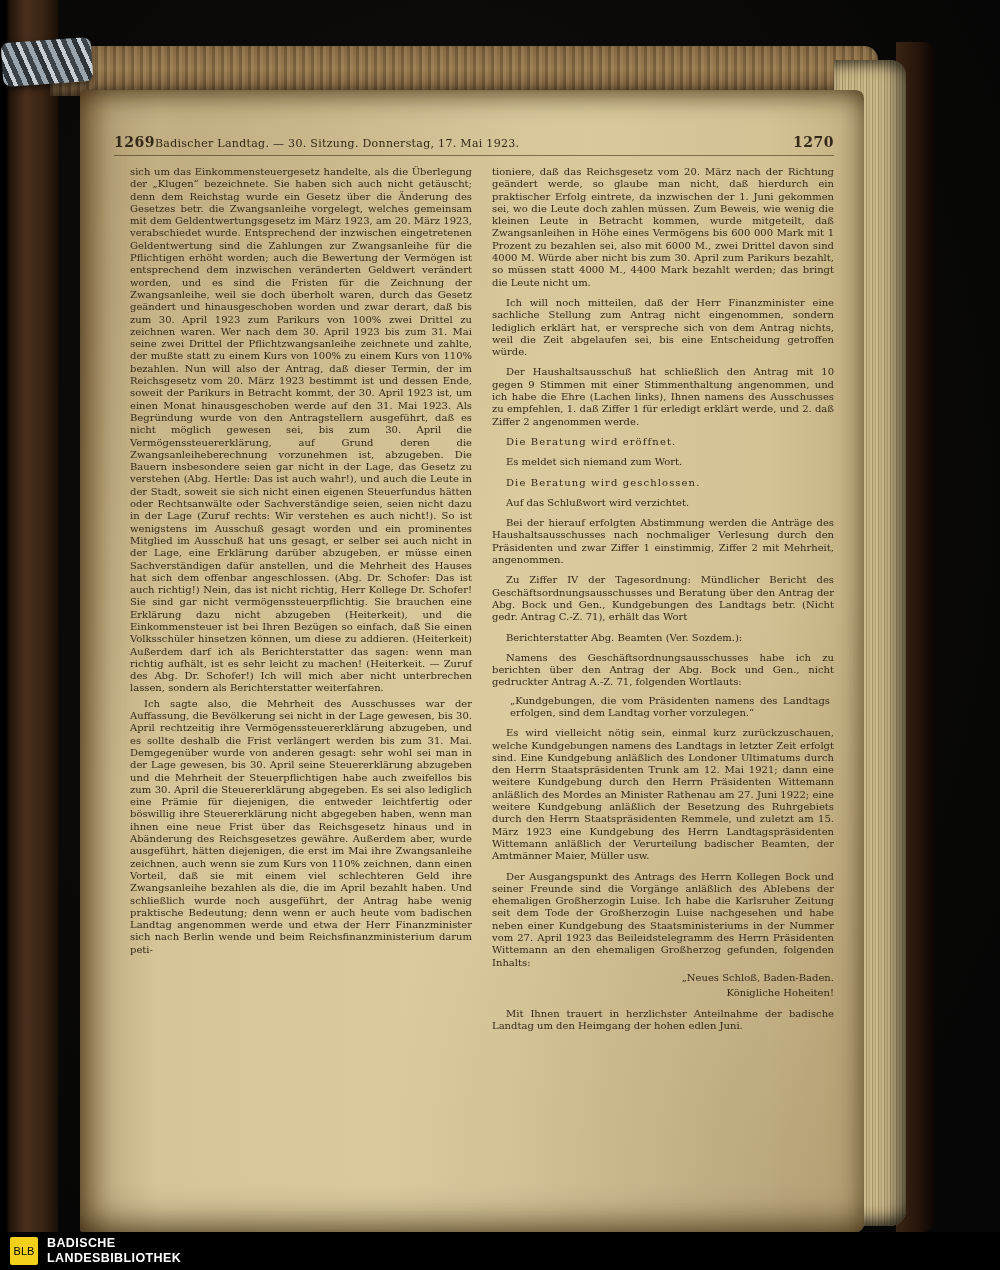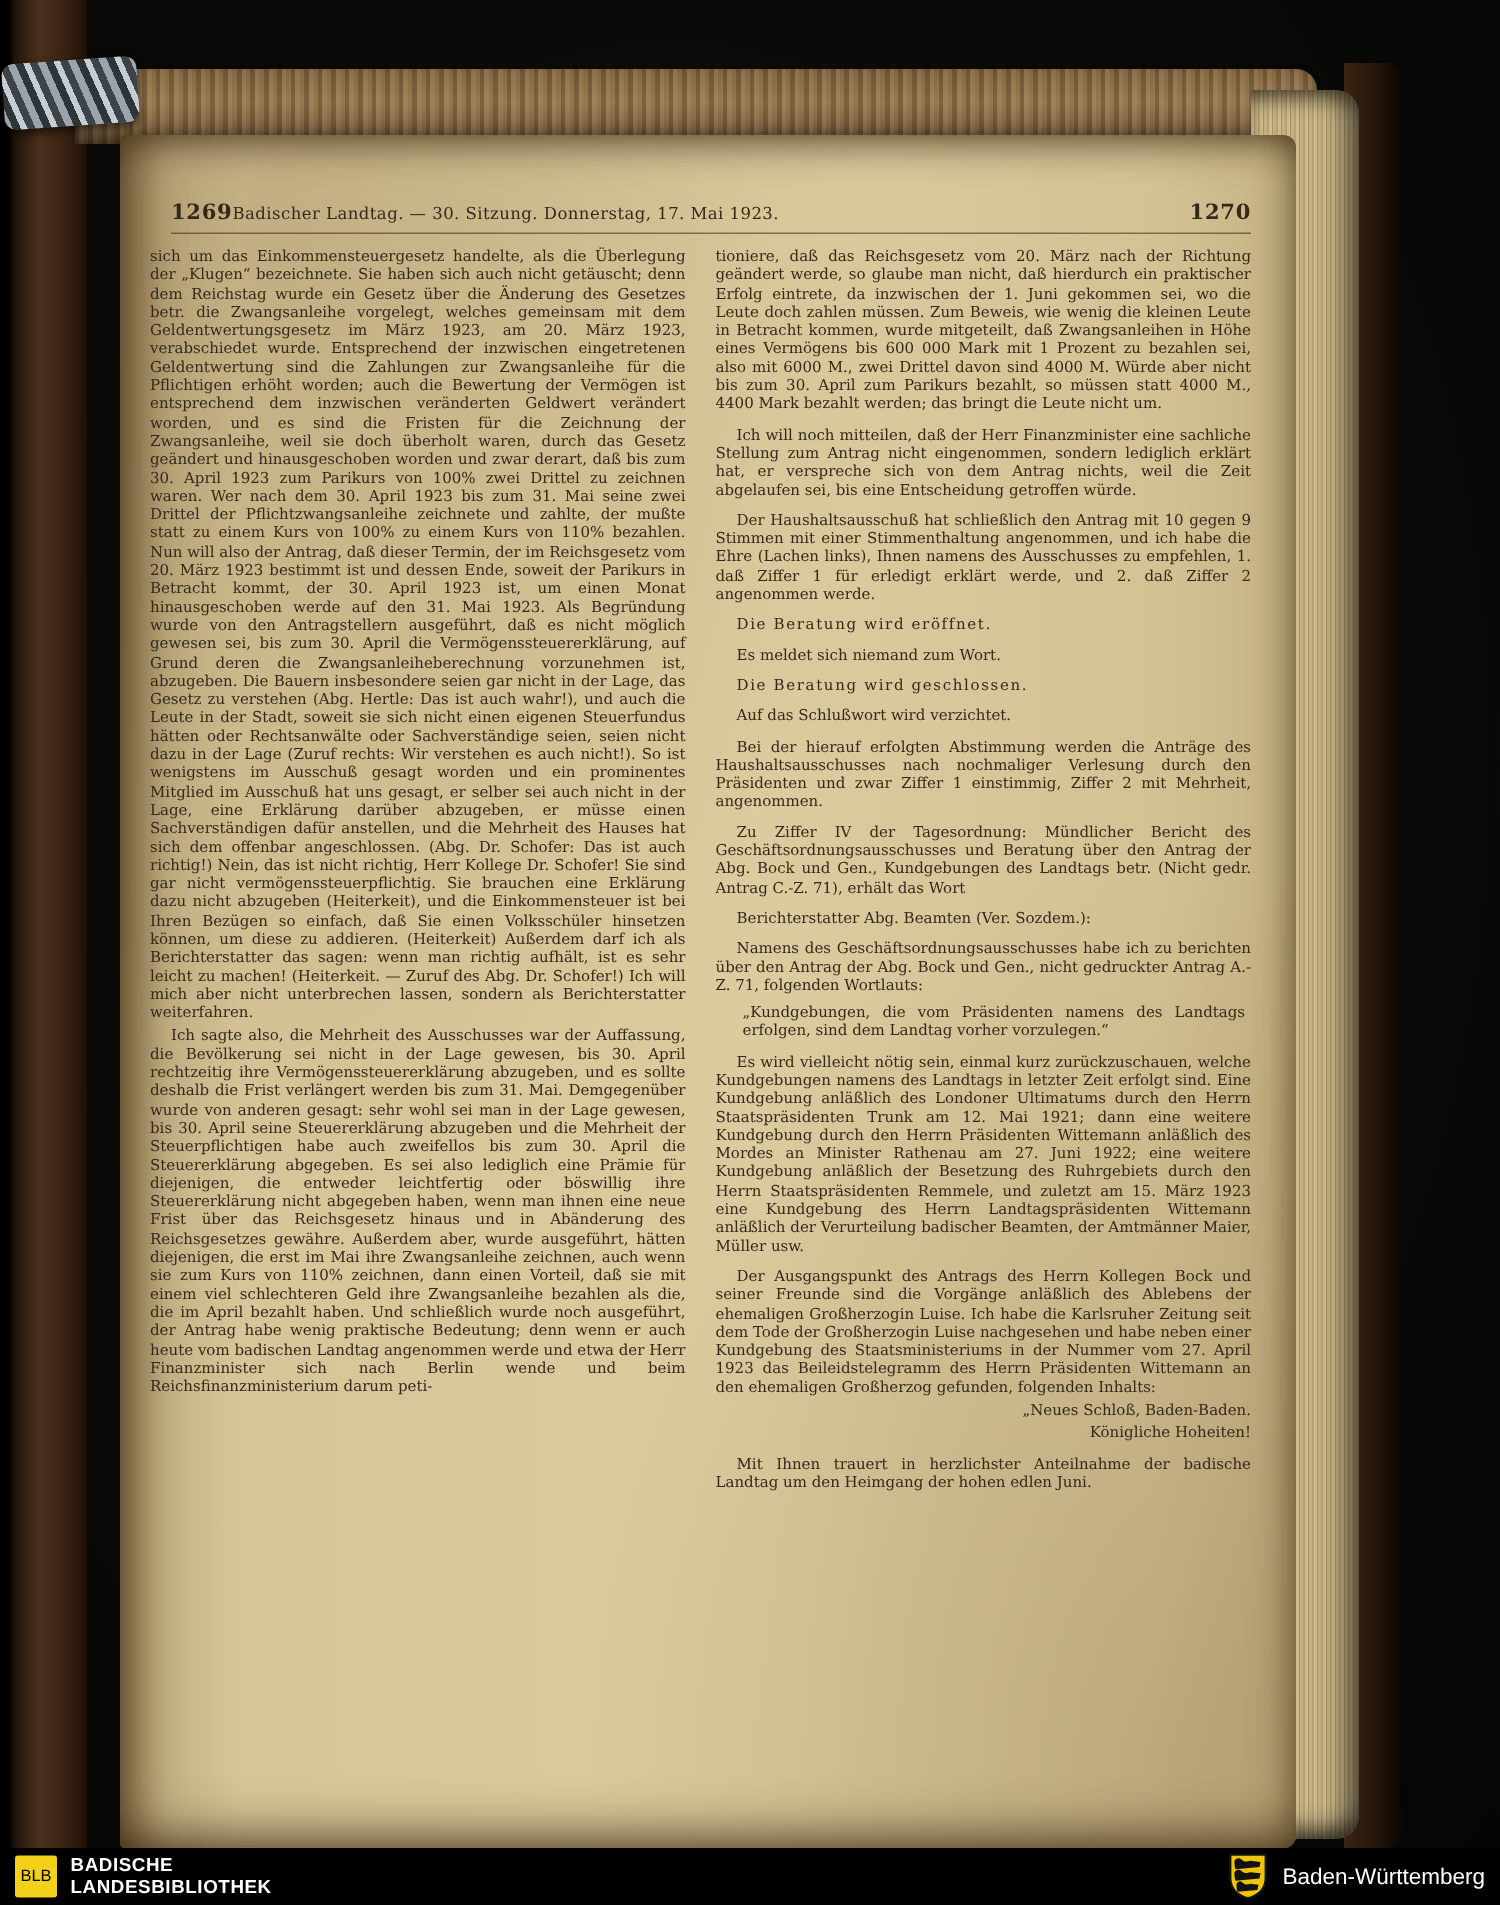--- a/index.html
+++ b/index.html
@@ -64,21 +64,21 @@
   }
 
   .page-header {
     display: flex; align-items: baseline;
     padding: 44px 30px 2px 34px;
   }
   .pagenum { font-weight: bold; font-size: 14px; letter-spacing: .5px; }
   .header-title { flex: 1; text-align: left; font-size: 11px; letter-spacing: .3px; }
   .header-rule { margin: 3px 30px 10px 34px; border-top: 1px solid rgba(52,36,15,.55); }
 
-  .columns { display: flex; gap: 20px; padding: 0 30px 0 20px; }
+  .columns { display: flex; gap: 20px; padding: 0 30px 0 50px; }
   .col { flex: 1; min-width: 0; }
 
   .para {
     margin: 0 0 3px 0;
     font-size: 10px;
     line-height: 12.3px;
     text-align: justify;
     text-indent: 1.4em;
   }
   .para.noindent { text-indent: 0; }
@@ -151,24 +151,13 @@
 </div>
 
 <div class="footer-bar">
   <div class="footer-left">
     <div class="blb-logo">BLB</div>
     <div class="library-name">
       <div>BADISCHE</div>
       <div>LANDESBIBLIOTHEK</div>
     </div>
   </div>
-  <div class="footer-right">
-    <svg width="28" height="32" viewBox="0 0 40 46" aria-hidden="true">
-      <path d="M3 2 H37 V24 C37 35 29.5 41.5 20 44 C10.5 41.5 3 35 3 24 Z" fill="#f0c400" stroke="#141414" stroke-width="2.2"></path>
-      <g fill="#111">
-        <path d="M7 8 c2 -3 5 -3 7 -1 c2 2 5 2 8 1 l10 1 -1 5 -23 2 c-1 -3 -1 -5 -1 -8 z"></path>
-        <path d="M7 19 c2 -3 5 -3 7 -1 c2 2 5 2 8 1 l10 1 -1 5 -23 2 c-1 -3 -1 -5 -1 -8 z"></path>
-        <path d="M9 30 c2 -3 4 -3 6 -1 c2 2 4 2 7 1 l8 1 -1 5 -19 1.5 c-1 -2.5 -1 -4.5 -1 -7.5 z"></path>
-      </g>
-    </svg>
-    <span>Baden-Württemberg</span>
-  </div>
 </div>
 
 </body></html>

